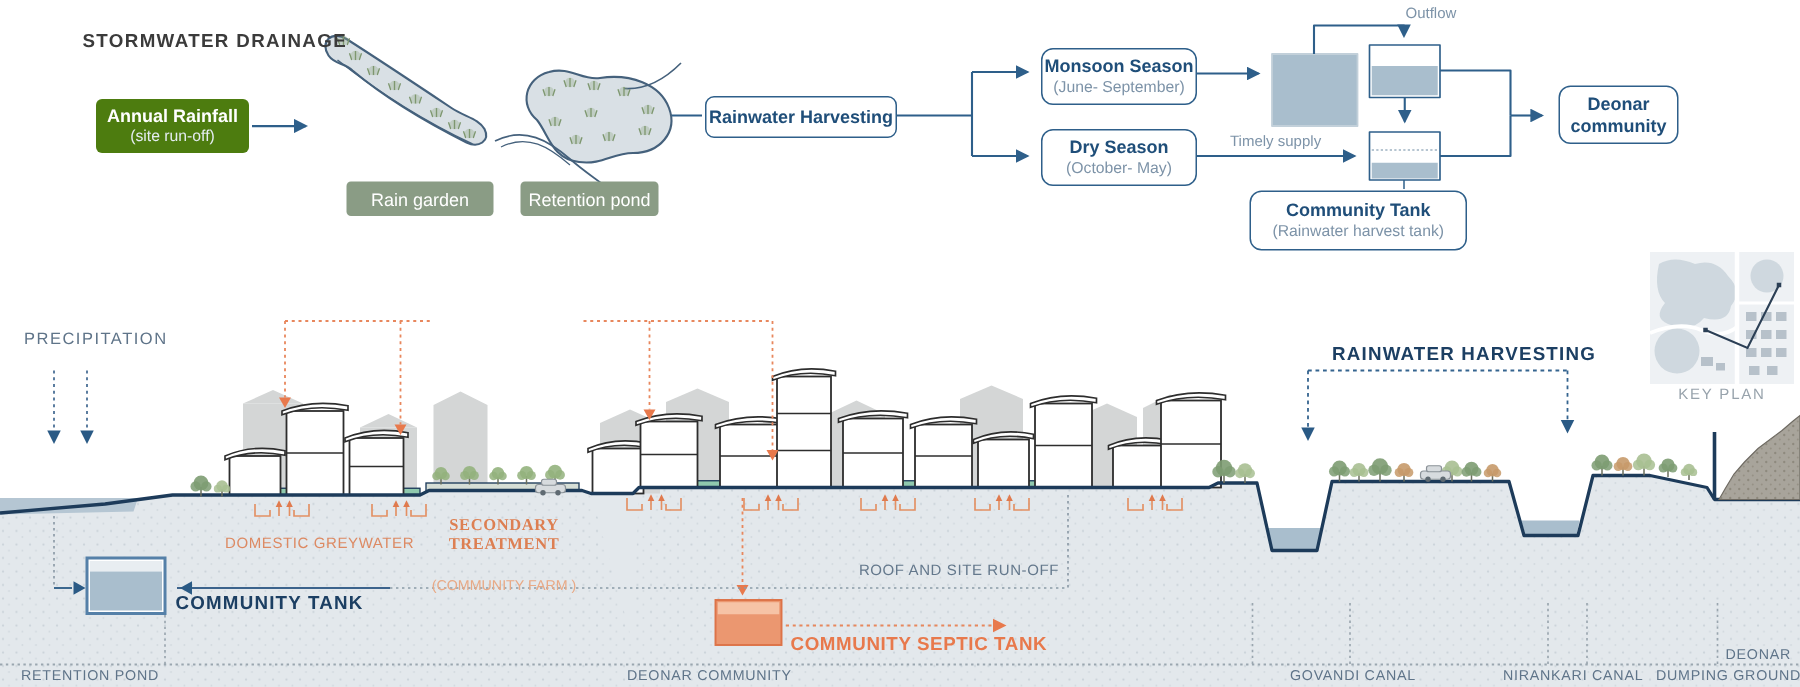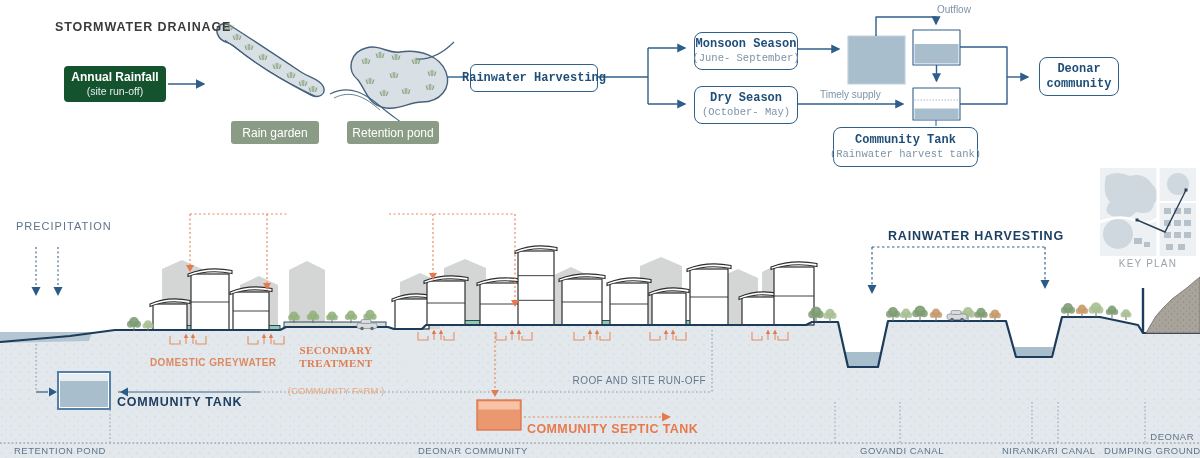--- a/index.html
+++ b/index.html
@@ -7,31 +7,31 @@
          font-family:"Liberation Sans",sans-serif;}
   .stage svg{position:absolute;left:0;top:0;}
   .lbl{position:absolute;white-space:nowrap;}
   .flex{display:flex;align-items:center;justify-content:center;}
   .col{flex-direction:column;}
   .title{font-size:12.5px;font-weight:700;letter-spacing:.9px;color:#3b3b3b;}
   .fillbox{border-radius:4px;text-align:center;}
   .fillbox .l1{font-size:12px;font-weight:600;color:#fff;line-height:1.25;}
   .fillbox .l2{font-size:10.5px;color:#e4ecf2;line-height:1.2;}
   .sagebox{border-radius:3px;color:#fff;font-size:12px;}
-  .nodebox{border:1.4px solid #2e5f8a;border-radius:8px;background:#fff;text-align:right;font-family:Liberation Mono, monospace;}
+  .nodebox{border:1.4px solid #2e5f8a;border-radius:8px;background:#fff;text-align:right;}
   .nodebox .l1{font-size:12px;font-weight:600;color:#1f4e79;line-height:1.25;}
   .nodebox .l2{font-size:10.5px;color:#7d93a8;line-height:1.2;}
   .tinyblue{font-size:10px;color:#7d93a8;}
   .grayLbl{font-size:10px;color:#64788c;letter-spacing:.4px;}
   .zone{font-size:9.5px;color:#5f7489;letter-spacing:.5px;}
   .navyLbl{font-size:12.5px;font-weight:700;color:#1c3f63;letter-spacing:.8px;}
   .orangeLbl{font-size:12.5px;font-weight:700;color:#e8794c;letter-spacing:.4px;}
   .pretreatbox{border:1.3px solid #e8875d;border-radius:11px;background:rgba(255,255,255,.92);
                color:#e8794c;font-size:12px;font-weight:600;letter-spacing:.5px;}
-  .domgrey{font-size:10px;font-weight:700;color:#dd8a63;letter-spacing:.4px;text-align:right;}
+  .domgrey{font-size:10px;font-weight:400;color:#dd8a63;letter-spacing:.4px;text-align:right;}
   .sec1{font-size:11px;font-weight:700;color:#dd7f52;line-height:1.2;letter-spacing:.4px;font-family:Liberation Serif, serif;}
   .sec3{font-size:9.5px;color:#e8a986;line-height:1.3;margin-top:15px;}
   .keyplanLbl{font-size:10px;color:#98a3ac;letter-spacing:1.2px;text-align:center;}
 </style>
 </head>
 <body>
 
 <div class="stage">
 
 <svg width="1200" height="458" viewBox="0 0 1200 458">
@@ -532,26 +532,26 @@
           <rect x="44" y="74" width="6" height="5"></rect>
     </g>
     <polyline points="37,52 65,64 86,22" fill="none" stroke="#2b3f55" stroke-width="1.4"></polyline>
     <rect x="35.5" y="50.5" width="3" height="3" fill="#2b3f55"></rect>
     <rect x="84.5" y="20.5" width="3" height="3" fill="#2b3f55"></rect>
   </g>
 </svg>
 
 <div class="lbl title" style="left:55px;top:20px;">STORMWATER DRAINAGE</div>
 
-<div class="lbl fillbox flex col" style="left:64px;top:66px;width:102px;height:36px;background:#14532d;">
+<div class="lbl fillbox flex col" style="left:64px;top:66px;width:102px;height:36px;background:#4d7c0f;">
   <span class="l1">Annual Rainfall</span>
   <span class="l2">(site run-off)</span>
 </div>
 
-<div class="lbl sagebox flex" style="left:231px;top:121px;width:88px;height:23px;background:#8a9c85;">Rain garden</div>
+<div class="lbl sagebox flex" style="left:231px;top:121px;width:98px;height:23px;background:#8a9c85;">Rain garden</div>
 <div class="lbl sagebox flex" style="left:347px;top:121px;width:92px;height:23px;background:#8a9c85;">Retention pond</div>
 
 <div class="lbl nodebox flex" style="left:470px;top:64px;width:126px;height:26px;border-radius:6px;font-size:12px;font-weight:600;color:#1f4e79;">Rainwater Harvesting</div>
 
 <div class="lbl nodebox flex col" style="left:694px;top:32px;width:102px;height:36px;">
   <span class="l1">Monsoon Season</span>
   <span class="l2">(June- September)</span>
 </div>
 <div class="lbl nodebox flex col" style="left:694px;top:86px;width:102px;height:36px;">
   <span class="l1">Dry Season</span>

